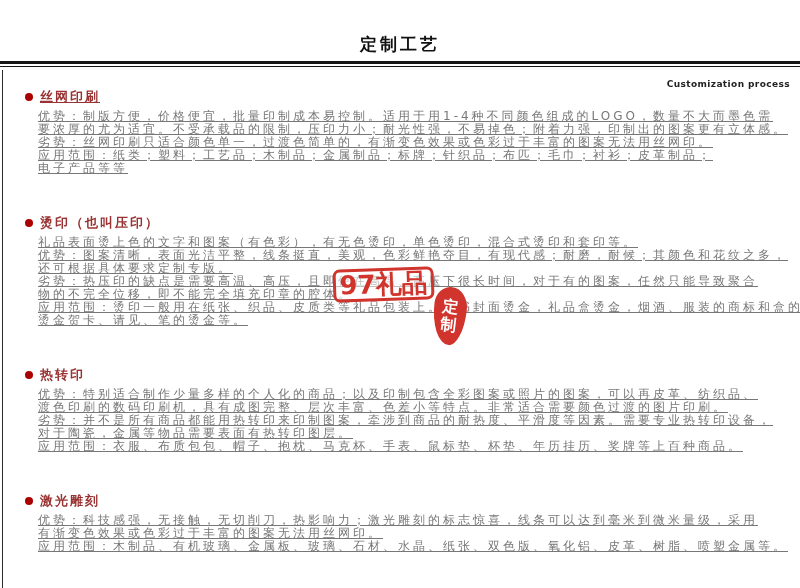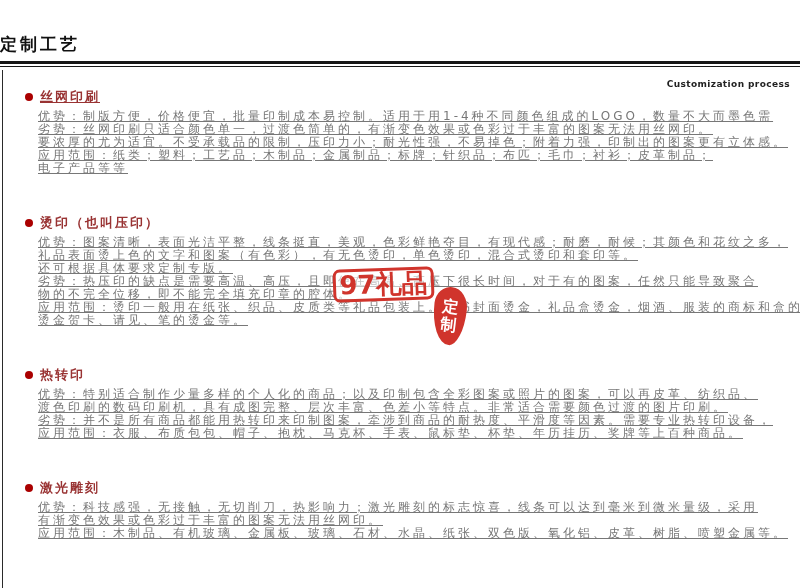--- a/index.html
+++ b/index.html
@@ -2,21 +2,21 @@
 <html style="--heading: #993333; --bullet: #aa0000; --body: #777777; --wm: #d0342c;"><head>
 <meta charset="utf-8">
 <style>
   * { margin:0; padding:0; box-sizing:border-box; }
   html,body { width:800px; height:588px; background:#ffffff; overflow:hidden; }
   body { font-family:"DejaVu Sans", sans-serif; position:relative; }
 
   
   .page-title{
     position:absolute; top:33px; left:0; width:100%;
-    font-size:17px; font-weight:bold; color:#111;
+    text-align:center; font-size:17px; font-weight:bold; color:#111;
     letter-spacing:3px;
   }
   .page-subtitle{
     position:absolute; top:47px; right:10px;
     font-size:9px; font-weight:bold; color:#222; letter-spacing:.4px;margin-top:32px;
   }
   .rule-thick{ position:absolute; top:61px; left:0; width:800px; height:3px; background:#161616; }
   .rule-thin { position:absolute; top:66px; left:0; width:800px; height:1px; background:#161616; }
   .left-line { position:absolute; top:70px; bottom:0; left:2px; width:1px; background:#2a2a2a; }
 
@@ -70,50 +70,51 @@
   <div class="left-line"></div>
 
   <main id="sections">
       <section>
         <div class="sec-head">
           <span class="bullet"></span>
           <span class="sec-title underlined">丝网印刷</span>
         </div>
         <div class="sec-body">
           <div class="body-line">优势：制版方便，价格便宜，批量印制成本易控制。适用于用1-4种不同颜色组成的LOGO，数量不大而墨色需</div>
+          <div class="body-line">要浓厚的尤为适宜。不受承载品的限制，压印力小；耐光性强，不易掉色；附着力强，印制出的图案更有立体感。</div>
           <div class="body-line">劣势：丝网印刷只适合颜色单一，过渡色简单的，有渐变色效果或色彩过于丰富的图案无法用丝网印。</div>
-          <div class="body-line">要浓厚的尤为适宜。不受承载品的限制，压印力小；耐光性强，不易掉色；附着力强，印制出的图案更有立体感。</div>
           <div class="body-line">应用范围：纸类；塑料；工艺品；木制品；金属制品；标牌；针织品；布匹；毛巾；衬衫；皮革制品；</div>
           <div class="body-line">电子产品等等</div>
         </div>
       </section>
       <section>
         <div class="sec-head">
           <span class="bullet"></span>
           <span class="sec-title">烫印（也叫压印）</span>
         </div>
         <div class="sec-body">
+          <div class="body-line">礼品表面烫上色的文字和图案（有色彩），有无色烫印，单色烫印，混合式烫印和套印等。</div>
           <div class="body-line">优势：图案清晰，表面光洁平整，线条挺直，美观，色彩鲜艳夺目，有现代感；耐磨，耐候；其颜色和花纹之多，</div>
-          <div class="body-line">礼品表面烫上色的文字和图案（有色彩），有无色烫印，单色烫印，混合式烫印和套印等。</div>
           <div class="body-line">还可根据具体要求定制专版。</div>
           <div class="body-line">劣势：热压印的缺点是需要高温、高压，且即使在高温、高压下很长时间，对于有的图案，任然只能导致聚合</div>
           <div class="body-line">物的不完全位移，即不能完全填充印章的腔体。</div>
           <div class="body-line">应用范围：烫印一般用在纸张、织品、皮质类等礼品包装上。图书封面烫金，礼品盒烫金，烟酒、服装的商标和盒的</div>
           <div class="body-line">烫金贺卡、请见、笔的烫金等。</div>
         </div>
       </section>
       <section>
         <div class="sec-head">
           <span class="bullet"></span>
           <span class="sec-title">热转印</span>
         </div>
         <div class="sec-body">
           <div class="body-line">优势：特别适合制作少量多样的个人化的商品；以及印制包含全彩图案或照片的图案，可以再皮革、纺织品、</div>
           <div class="body-line">渡色印刷的数码印刷机，具有成图完整、层次丰富、色差小等特点。非常适合需要颜色过渡的图片印刷。</div>
           <div class="body-line">劣势：并不是所有商品都能用热转印来印制图案，牵涉到商品的耐热度、平滑度等因素。需要专业热转印设备，</div>
+          <div class="body-line">对于陶瓷，金属等物品需要表面有热转印图层。</div>
           <div class="body-line">应用范围：衣服、布质包包、帽子、抱枕、马克杯、手表、鼠标垫、杯垫、年历挂历、奖牌等上百种商品。</div>
         </div>
       </section>
       <section>
         <div class="sec-head">
           <span class="bullet"></span>
           <span class="sec-title">激光雕刻</span>
         </div>
         <div class="sec-body">
           <div class="body-line">优势：科技感强，无接触，无切削刀，热影响力；激光雕刻的标志惊喜，线条可以达到毫米到微米量级，采用</div>

